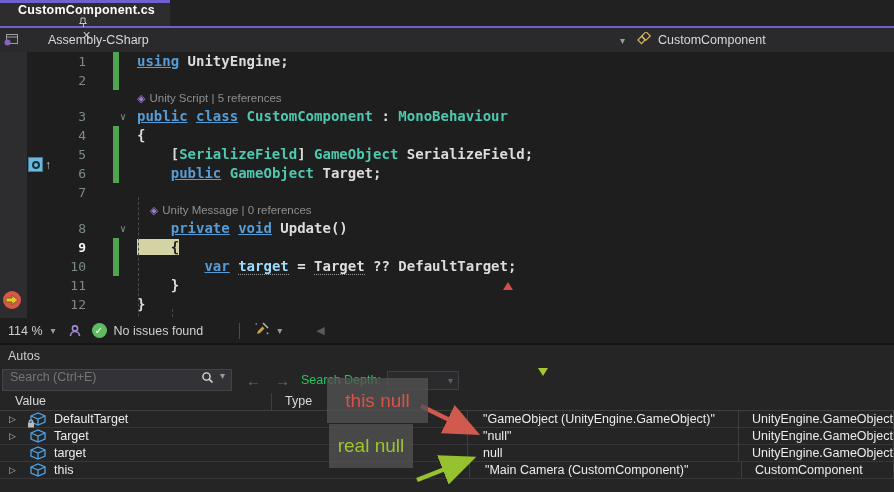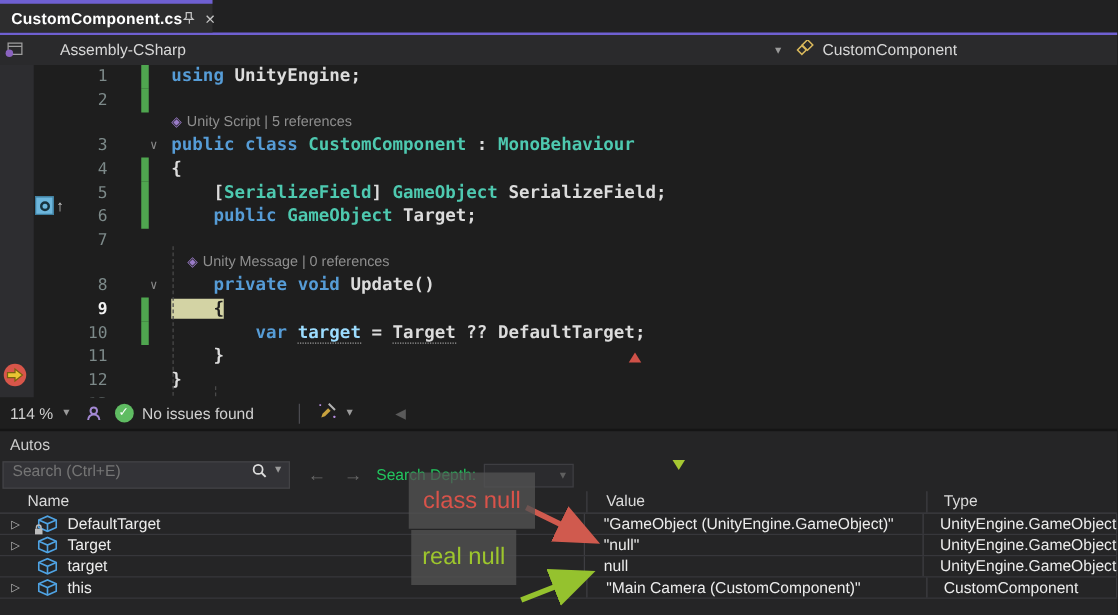--- a/index.html
+++ b/index.html
@@ -3,21 +3,21 @@
 <meta charset="utf-8">
 <style>
   * { box-sizing: border-box; margin: 0; padding: 0; }
   html,body { width:894px; height:492px; overflow:hidden; background:#1e1e1e;
               font-family:"Liberation Sans","DejaVu Sans",sans-serif; }
   .root { position:relative; width:894px; height:492px; background:#1e1e1e; }
 
   
   .tabstrip { height:28px; background:#212122; border-bottom:2px solid #6f60d2; display:flex; }
   .tab { width:170px; background:#2d2d2e; border-top:3px solid #6f60d2; display:flex; align-items:center;
-         padding:0 6px 0 9px; color:#fff; }
+         padding:0 6px 0 9px; color:#fff;flex-direction:column; }
   .tab-title { font-size:12.5px; font-weight:bold; letter-spacing:.2px; flex:1; }
   .tab-pin { margin-right:7px; display:flex; align-items:center; }
   .tab-close { color:#c5c5c5; font-size:14px; line-height:14px; cursor:default; }
 
   
   .navbar { height:24px; background:#2a2a2c; display:flex; align-items:center; color:#d8d8d8; font-size:12.5px; }
   .nav-left { flex:0 0 637px; display:flex; align-items:center; padding-left:4px;gap:24px; }
   .nav-left .lbl { margin-left:5px; }
   .nav-left .chev { margin-left:auto; margin-right:12px; }
   .nav-right { display:flex; align-items:center; }
@@ -31,21 +31,21 @@
          font-family:"DejaVu Sans Mono",monospace; font-size:14px; font-weight:bold; white-space:pre; }
   .row.lens { height:17px; line-height:17px; font-family:"Liberation Sans","DejaVu Sans",sans-serif;
               font-weight:normal; font-size:11.5px; }
   .num { width:98px; text-align:right; padding-right:12px; color:#7d8a8a; font-weight:normal;
          font-family:"DejaVu Sans Mono",monospace; font-size:13px; z-index:1; }
   .num.active { color:#f2f2f2; font-weight:bold; }
   .gut { position:relative; width:39px; flex:0 0 39px; }
   .bar { position:absolute; left:15px; top:0; bottom:0; width:6px; background:#4fa54f; }
   .gchev { position:absolute; left:22px; top:0; color:#8a8a8a; font-size:10px; font-weight:normal; }
   .code { flex:1; }
-  .tk-kw { color:#569cd6; } .tk-ty { color:#4ec9b0; } .tk-lo { color:#9cdcfe; } .tk-pl { color:#dcdcdc; }
+  .tk-kw { color:#569cd6;text-decoration:underline; } .tk-ty { color:#4ec9b0; } .tk-lo { color:#9cdcfe; } .tk-pl { color:#dcdcdc; }
   .u { border-bottom:1px dotted #999; }
   .hl { background:#d3d3a4; color:#1e1e1e; }
   .hl span { color:#1e1e1e !important; }
   .lens-ic { color:#9b7cc9; font-size:11px; margin-right:4px; }
   .lens-tx { color:#8f8f8f; }
   .guide { position:absolute; width:0; border-left:1px dashed #4a4a4a; }
   .g1 { left:138px; top:145px; height:150px; }
   .g2 { left:172px; top:257px; height:18px; }
   .exec-arrow { position:absolute; left:3px; top:239px; width:18px; height:18px; border-radius:50%;
                 background:#d8564a; display:flex; align-items:center; justify-content:center; z-index:2; }
@@ -220,21 +220,20 @@
         <span class="chev">▾</span>
       </div>
       <span class="nav-arr">←</span>
       <span class="nav-arr">→</span>
       <span class="depth-label">Search Depth:</span>
       <div class="depth-dd">
         <span class="chev">▾</span>
       </div>
     </div>
     <div class="grid-header">
-      <div class="col-name">Name</div>
       <div class="col-value">Value</div>
       <div class="col-type">Type</div>
     </div>
     <div id="rows">
         <div class="g-row">
           <div class="name-cell">
             <span class="exp">▷</span>
             <span class="obj-ic">
               <svg width="16" height="14" viewBox="0 0 16 14">
                 <path d="M1 4 L8 1 L15 4 L15 10 L8 13 L1 10 Z" fill="none" stroke="#4fa3e3" stroke-width="1.3"></path>
@@ -302,16 +301,16 @@
       </marker>
       <marker id="ah-green" orient="auto" markerWidth="9" markerHeight="8" refX="6" refY="3.5">
         <path d="M0,0 L8,3.5 L0,7 z" fill="#95c22e"></path>
       </marker>
     </defs>
     <line x1="421" y1="406" x2="472" y2="431" stroke="#d05a4e" stroke-width="4.5" marker-end="url(#ah-red)"></line>
     <line x1="417" y1="480" x2="468" y2="460" stroke="#95c22e" stroke-width="4.5" marker-end="url(#ah-green)"></line>
     <polygon points="508,282 513,290 503,290" fill="#cf5148"></polygon>
     <polygon points="538,368 548,368 543,376" fill="#a6c832"></polygon>
   </svg>
-  <div class="ann-box ann-fake">class null</div>
+  <div class="ann-box ann-fake">this null</div>
   <div class="ann-box ann-real">real null</div>
 
 </div>
 
 </body></html>

